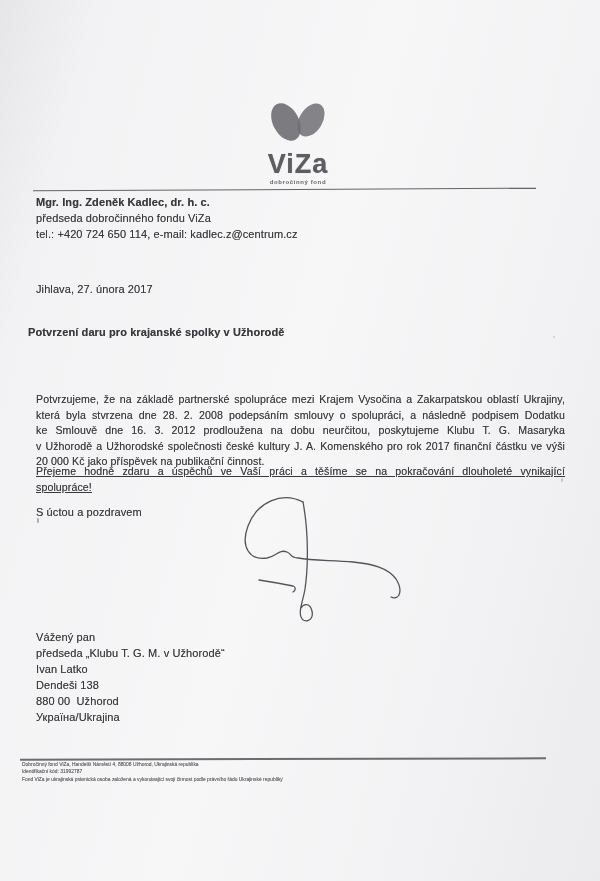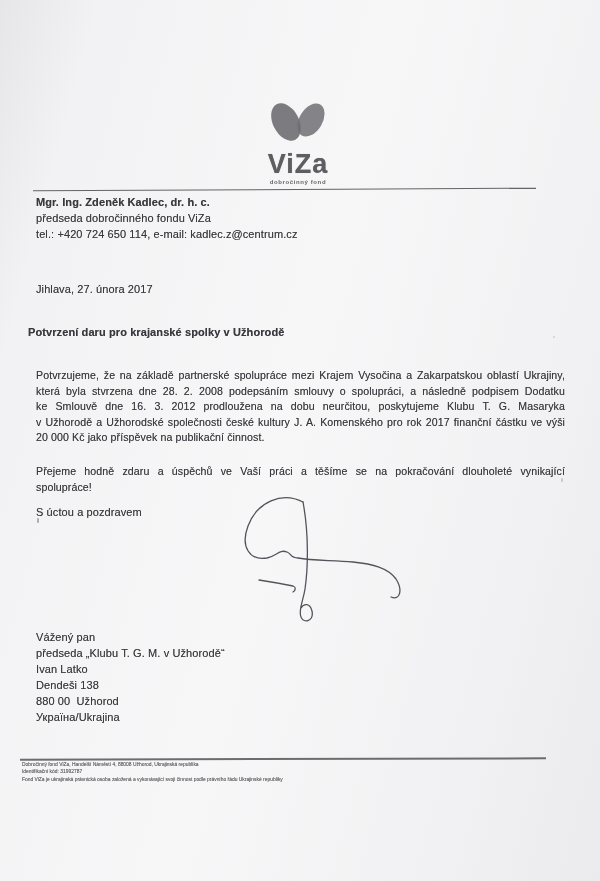--- a/index.html
+++ b/index.html
@@ -61,29 +61,29 @@
   <div class="txt block" style="left:36px;top:194px;">
     <div class="bold">Mgr. Ing. Zdeněk Kadlec, dr. h. c.</div>
     <div>předseda dobročinného fondu ViZa</div>
     <div>tel.: +420 724 650 114, e-mail: kadlec.z@centrum.cz</div>
   </div>
 
   <div class="txt" style="left:36px;top:281px;">Jihlava, 27. února 2017</div>
 
   <div class="txt bold" style="left:28px;top:324px;">Potvrzení daru pro krajanské spolky v Užhorodě</div>
 
-  <div class="para" style="top:368px;">
+  <div class="para" style="top:392px;">
     <div class="pline stretch">Potvrzujeme, že na základě partnerské spolupráce mezi Krajem Vysočina a Zakarpatskou oblastí Ukrajiny,</div>
     <div class="pline stretch">která byla stvrzena dne 28. 2. 2008 podepsáním smlouvy o spolupráci, a následně podpisem Dodatku</div>
     <div class="pline stretch">ke Smlouvě dne 16. 3. 2012 prodloužena na dobu neurčitou, poskytujeme Klubu T. G. Masaryka</div>
     <div class="pline stretch">v Užhorodě a Užhorodské společnosti české kultury J. A. Komenského pro rok 2017 finanční částku ve výši</div>
     <div class="pline">20 000 Kč jako příspěvek na publikační činnost.</div>
   </div>
 
-  <div class="para" style="top:464px;">
+  <div class="para" style="top:464px;text-decoration:underline;">
     <div class="pline stretch">Přejeme hodně zdaru a úspěchů ve Vaší práci a těšíme se na pokračování dlouholeté vynikající</div>
     <div class="pline">spolupráce!</div>
   </div>
 
   <div class="txt" style="left:36px;top:504px;">S úctou a pozdravem</div>
 
   <svg class="signature" viewBox="0 0 185 135">
     <g fill="none" stroke="#42424a" stroke-width="1.3" stroke-linecap="round" opacity="0.9">
       <path d="M 66,8 C 45,-3 20,8 11,32 C 3,53 13,67 30,64 C 40,62 42,55 50,58 C 55,60 53,64 61,64 C 76,67 96,66 116,68 C 136,70 151,74 159,85 C 166,96 163,107 154,103"></path>
       <path d="M 66,8 C 72,40 71,75 68,95 C 66,108 61,116 64,123 C 67,130 77,127 75,117 C 73,109 67,109 64,114"></path>

